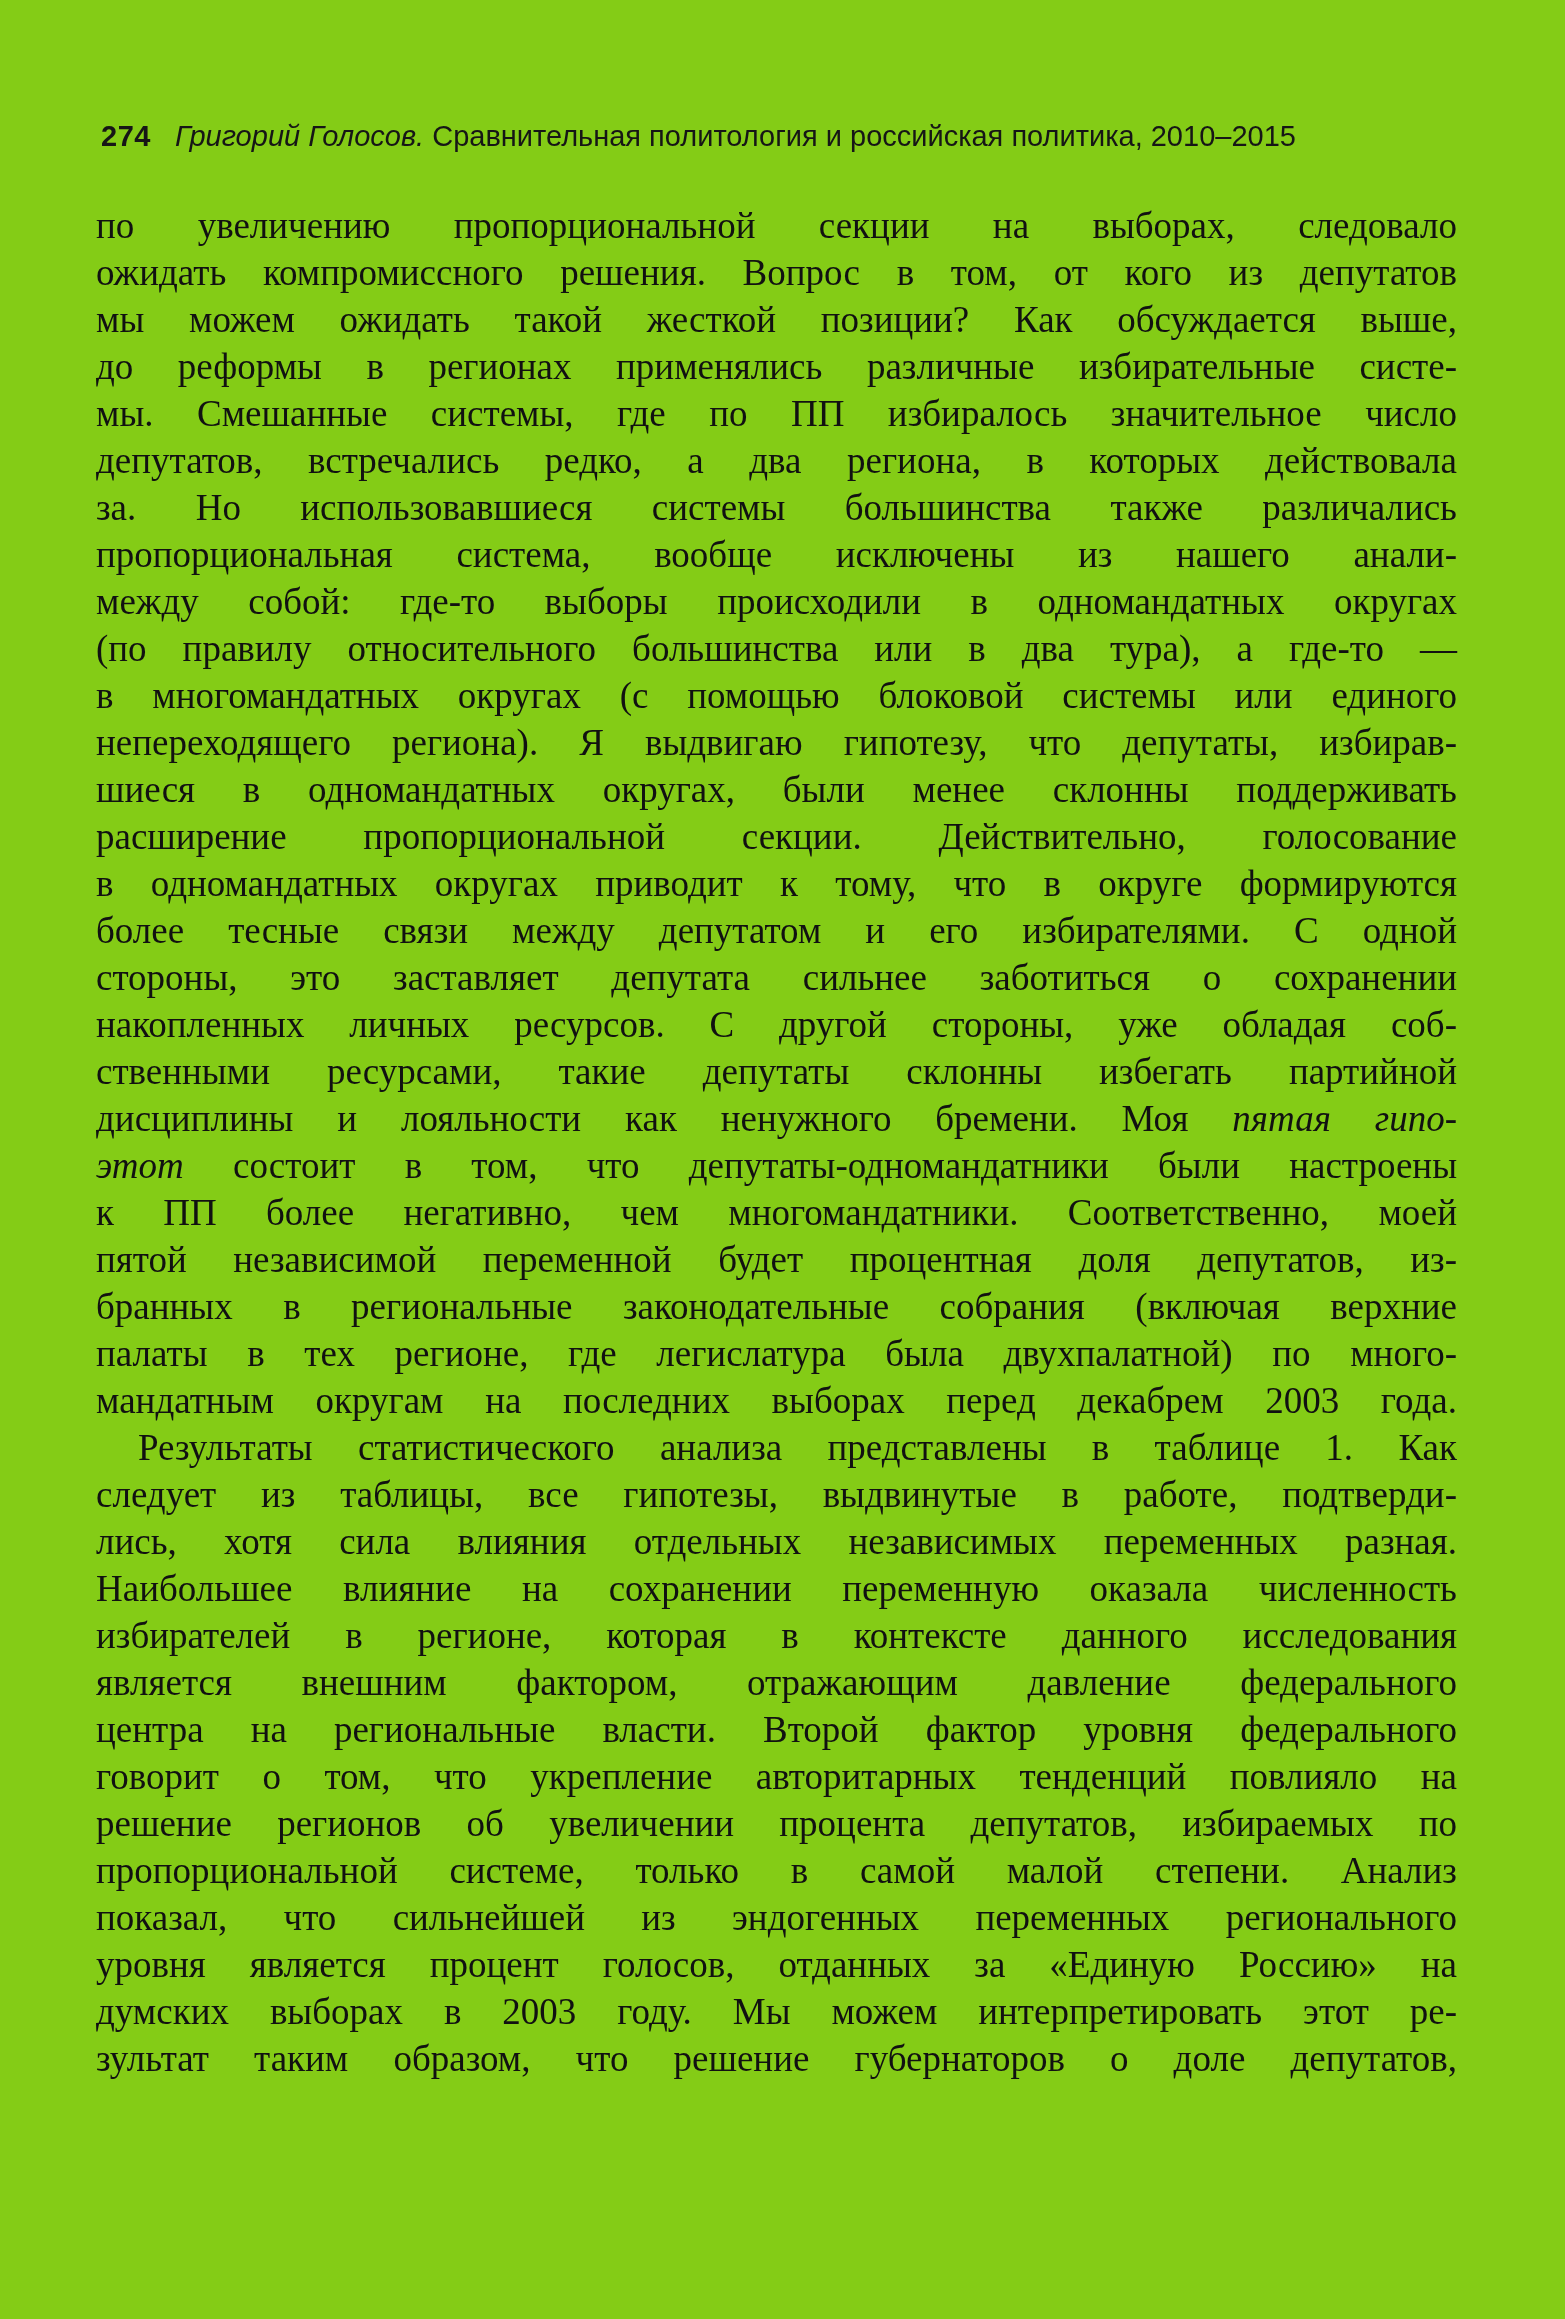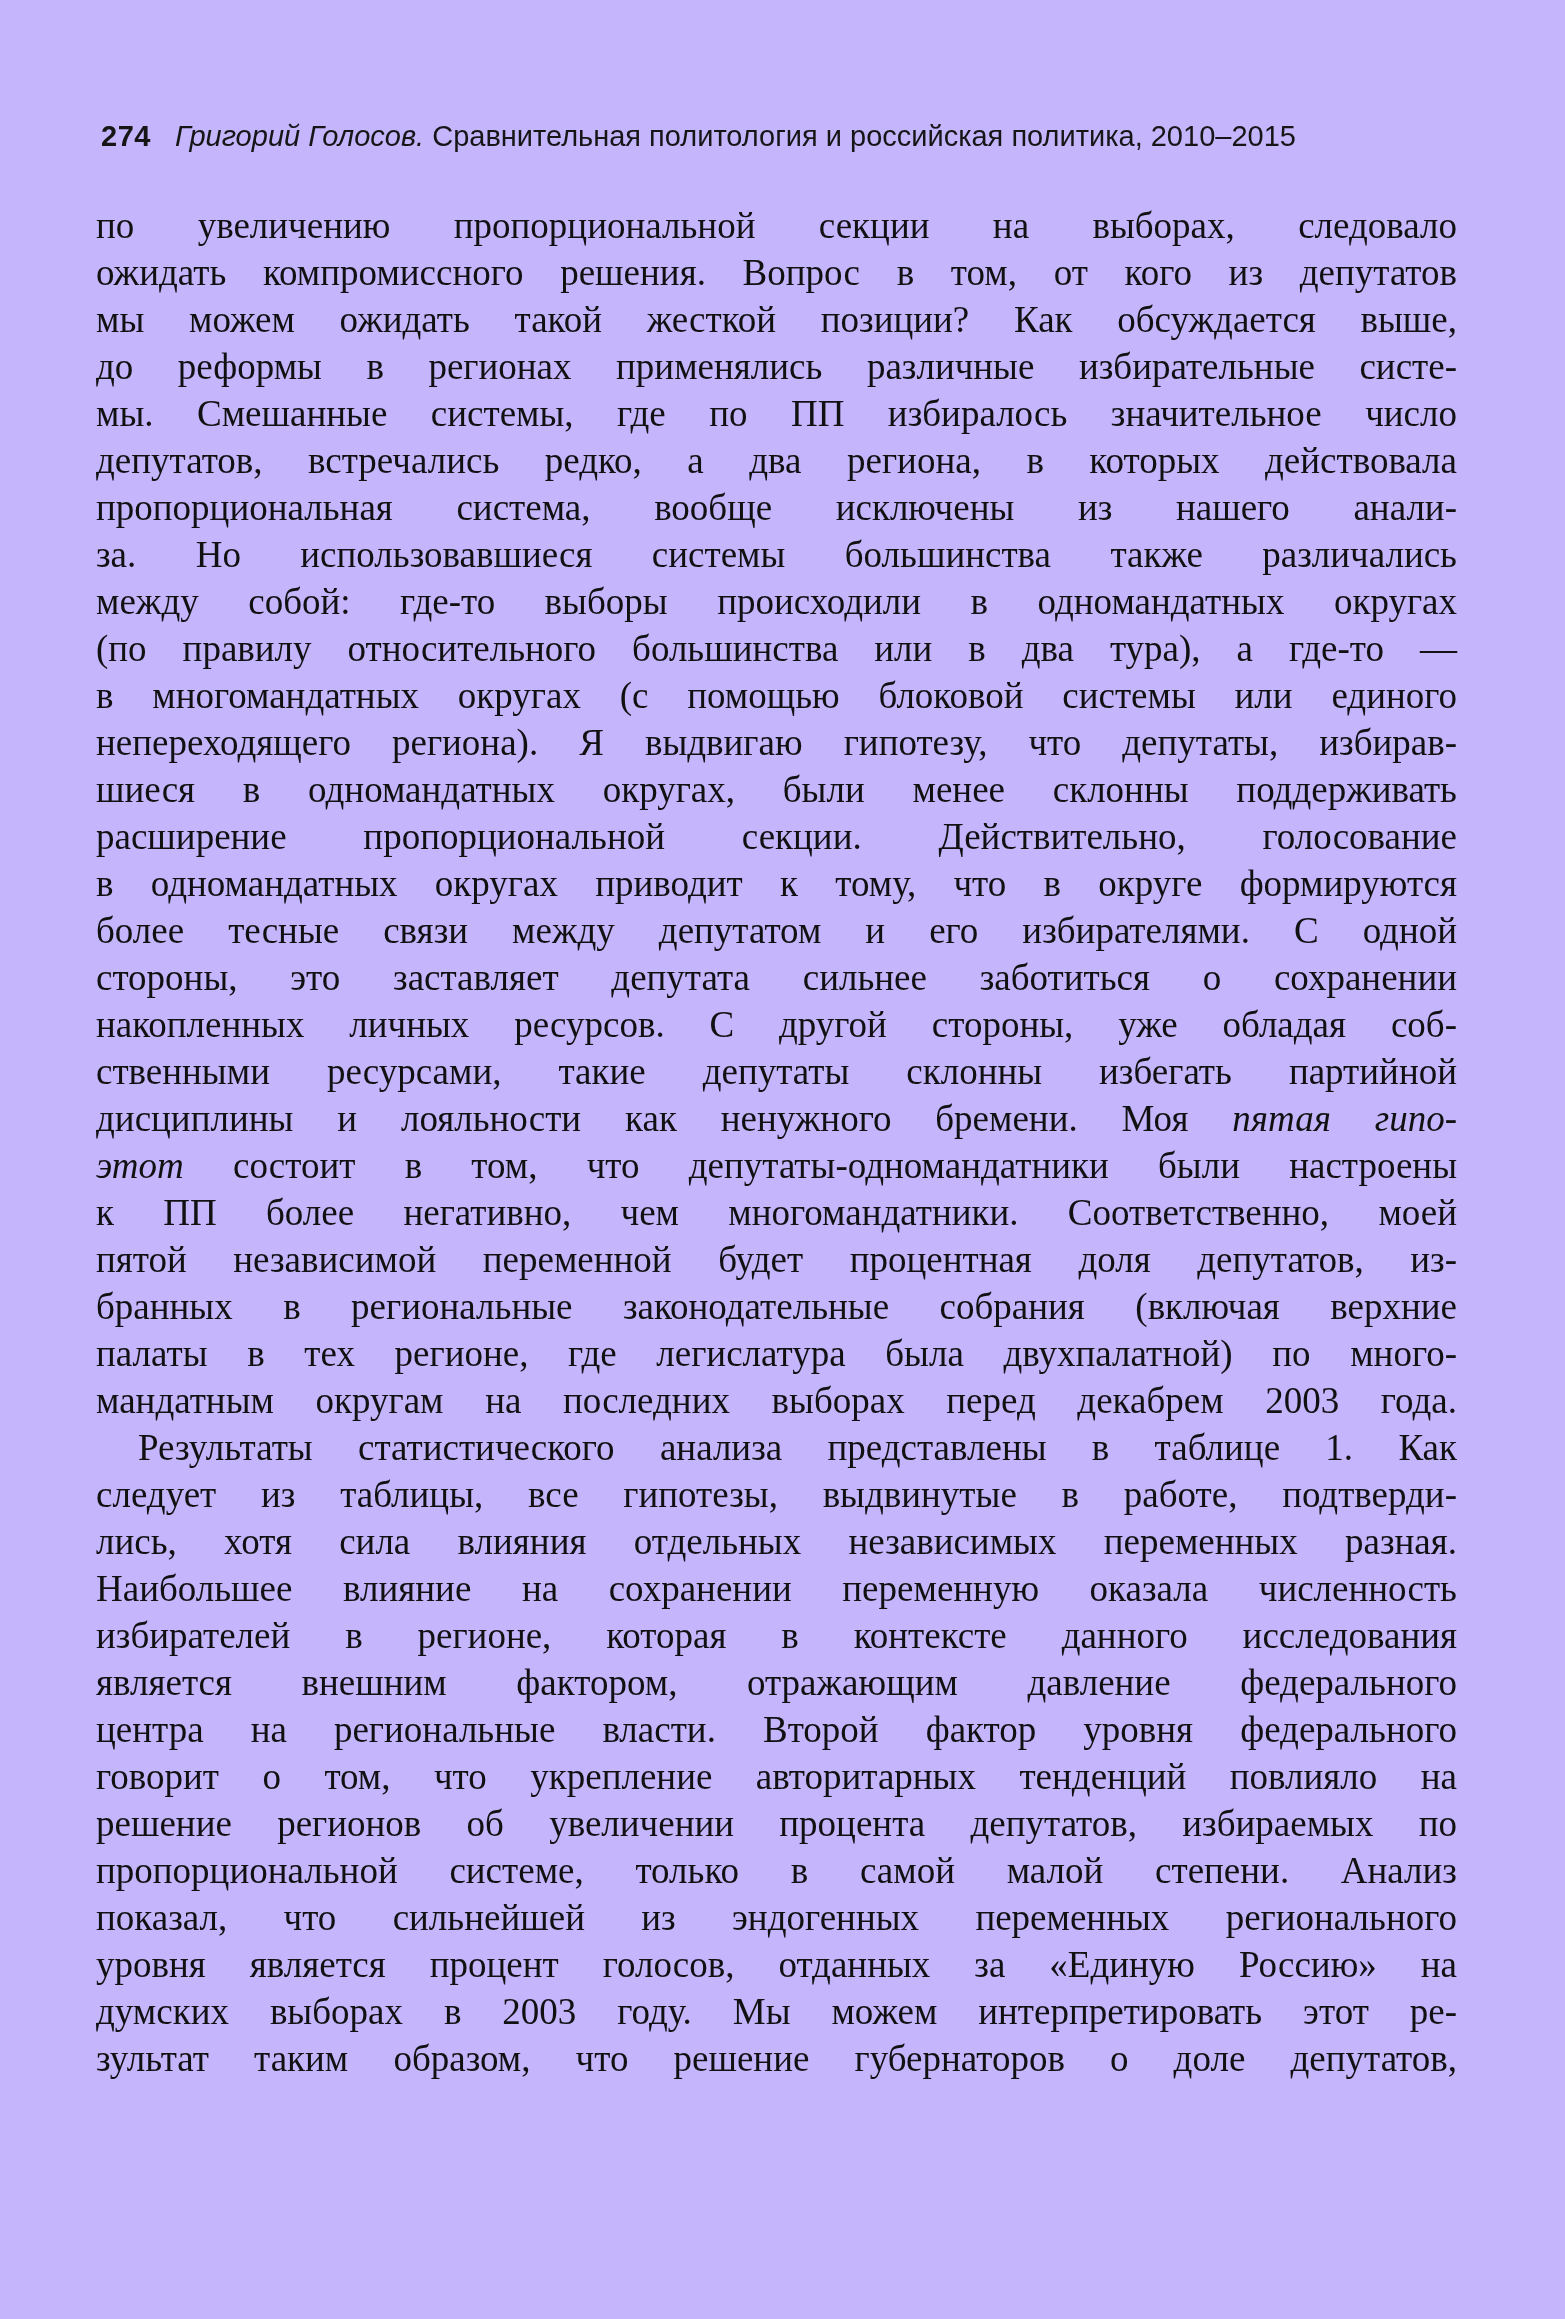--- a/index.html
+++ b/index.html
@@ -1,21 +1,21 @@
 <!DOCTYPE html>
 <html lang="ru" style="font-size:14.6px"><head>
 <meta charset="utf-8">
 <style>
   html, body { margin: 0; padding: 0; background: #e8e8e8; }
   .page {
     position: relative;
     width: 1565px;
     height: 2320px;
     margin: 0 auto;
-    background: #c4b5fd;
+    background: #84cc16;
     color: #121212;
     overflow: hidden;
   }
   .header {
     position: absolute;
     left: 101px;
     right: 108px;
     top: 119px;
     display: flex;
     align-items: baseline;
@@ -64,22 +64,22 @@
   </div>
 
   <div class="body-text">
       <div class="paragraph">
         <div class="line"><span>по увеличению пропорциональной секции на выборах, следовало</span></div>
         <div class="line"><span>ожидать компромиссного решения. Вопрос в том, от кого из депутатов</span></div>
         <div class="line"><span>мы можем ожидать такой жесткой позиции? Как обсуждается выше,</span></div>
         <div class="line"><span>до реформы в регионах применялись различные избирательные систе-</span></div>
         <div class="line"><span>мы. Смешанные системы, где по ПП избиралось значительное число</span></div>
         <div class="line"><span>депутатов, встречались редко, а два региона, в которых действовала</span></div>
+        <div class="line"><span>за. Но использовавшиеся системы большинства также различались</span></div>
         <div class="line"><span>пропорциональная система, вообще исключены из нашего анали-</span></div>
-        <div class="line"><span>за. Но использовавшиеся системы большинства также различались</span></div>
         <div class="line"><span>между собой: где-то выборы происходили в одномандатных округах</span></div>
         <div class="line"><span>(по правилу относительного большинства или в два тура), а где-то —</span></div>
         <div class="line"><span>в многомандатных округах (с помощью блоковой системы или единого</span></div>
         <div class="line"><span>непереходящего региона). Я выдвигаю гипотезу, что депутаты, избирав-</span></div>
         <div class="line"><span>шиеся в одномандатных округах, были менее склонны поддерживать</span></div>
         <div class="line"><span>расширение пропорциональной секции. Действительно, голосование</span></div>
         <div class="line"><span>в одномандатных округах приводит к тому, что в округе формируются</span></div>
         <div class="line"><span>более тесные связи между депутатом и его избирателями. С одной</span></div>
         <div class="line"><span>стороны, это заставляет депутата сильнее заботиться о сохранении</span></div>
         <div class="line"><span>накопленных личных ресурсов. С другой стороны, уже обладая соб-</span></div>

